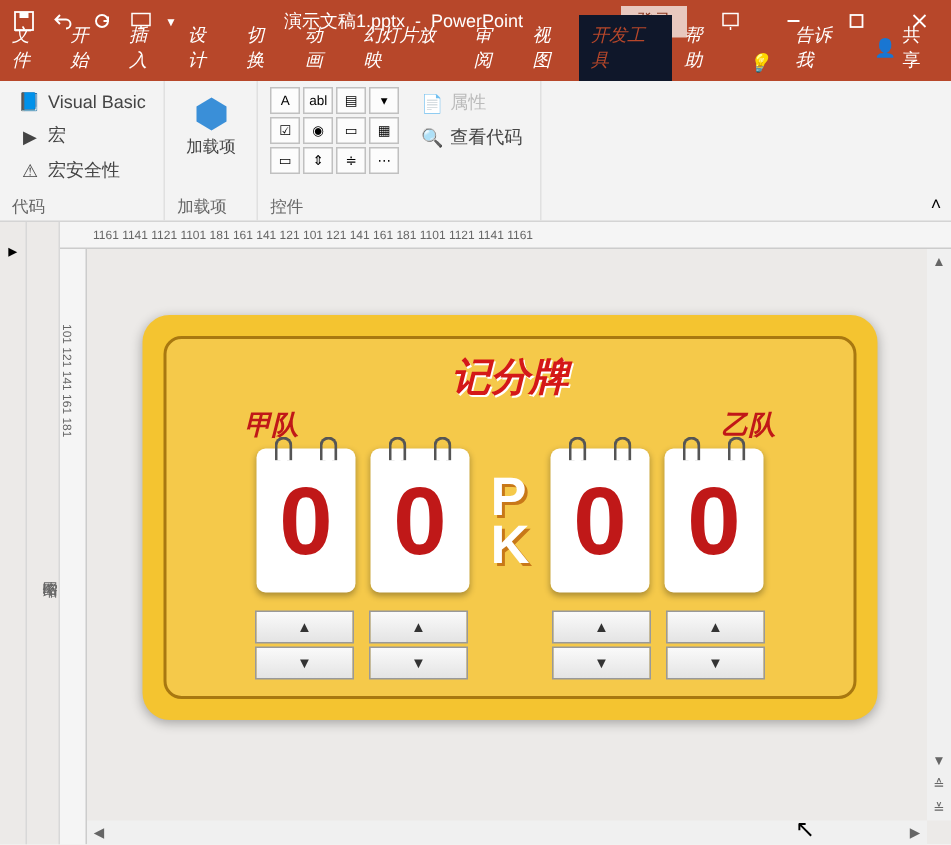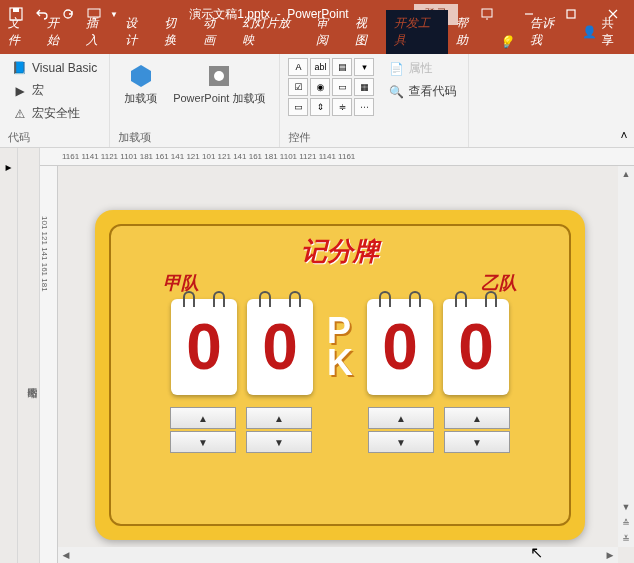--- a/index.html
+++ b/index.html
@@ -38,21 +38,21 @@
 .canvas-area { flex: 1; position: relative; overflow: hidden; }
 .ruler-h { height: 18px; background: #f5f5f5; border-bottom: 1px solid #ccc; font-size: 8px; color: #666; display: flex; align-items: center; overflow: hidden; padding-left: 22px; white-space: nowrap; }
 .ruler-v { position: absolute; left: 0; top: 18px; width: 18px; bottom: 0; background: #f5f5f5; border-right: 1px solid #ccc; font-size: 8px; color: #666; writing-mode: vertical-lr; padding-top: 50px; overflow: hidden; }
 .slide-wrap { position: absolute; left: 22px; top: 22px; right: 16px; bottom: 16px; display: flex; align-items: flex-start; justify-content: center; padding-top: 40px; }
 .scrollbar-v { position: absolute; right: 0; top: 18px; width: 16px; bottom: 16px; background: #f0f0f0; display: flex; flex-direction: column; }
 .scroll-btn { height: 16px; display: flex; align-items: center; justify-content: center; cursor: pointer; color: #666; font-size: 9px; }
 .scroll-track { flex: 1; }
 .scrollbar-h { position: absolute; bottom: 0; left: 18px; right: 16px; height: 16px; background: #f0f0f0; display: flex; }
 .scroll-btn-h { width: 16px; display: flex; align-items: center; justify-content: center; cursor: pointer; color: #666; font-size: 9px; }
 
-.slide { width: 490px; height: 330px; background: #f4c430; border-radius: 18px; box-shadow: 0 2px 8px rgba(0,0,0,0.3); position: relative; padding: 14px; }
+.slide { width: 490px; height: 270px; background: #f4c430; border-radius: 18px; box-shadow: 0 2px 8px rgba(0,0,0,0.3); position: relative; padding: 14px; }
 .slide-inner { width: 100%; height: 100%; border: 2px solid #a87810; border-radius: 12px; background: #f5c94a; padding: 8px 12px; position: relative; }
 .title-text { text-align: center; font-size: 26px; font-weight: bold; color: #d41818; font-style: italic; text-shadow: 1px 1px 0 #fff; }
 .teams { display: flex; justify-content: space-between; padding: 0 40px; margin-top: 2px; }
 .team-name { font-size: 18px; font-weight: bold; font-style: italic; color: #c01818; }
 .score-row { display: flex; justify-content: center; align-items: center; gap: 10px; margin-top: 4px; }
 .card { width: 66px; height: 96px; background: #fff; border-radius: 6px; box-shadow: 0 2px 4px rgba(0,0,0,0.3); position: relative; display: flex; align-items: center; justify-content: center; }
 .card::before, .card::after { content: ''; position: absolute; top: -8px; width: 8px; height: 14px; border: 2px solid #555; border-bottom: none; border-radius: 6px 6px 0 0; }
 .card::before { left: 12px; }
 .card::after { right: 12px; }
 .digit { font-size: 64px; font-weight: bold; color: #c01818; line-height: 1; }
@@ -163,29 +163,20 @@
   <div class="group">
     <div class="group-content">
       <div class="big-btn">
           <div class="icon-box">
             <svg width="28" height="28" viewBox="0 0 28 28">
               <polygon points="14,3 24,9 24,19 14,25 4,19 4,9" fill="#3a8fd8"></polygon>
             </svg>
           </div>
           <span>加载项</span>
         </div>
-      <div class="big-btn">
-          <div class="icon-box">
-            <svg width="28" height="28" viewBox="0 0 28 28">
-              <rect x="4" y="4" width="20" height="20" fill="#888"></rect>
-              <circle cx="14" cy="14" r="5" fill="#fff"></circle>
-            </svg>
-          </div>
-          <span>PowerPoint 加载项</span>
-        </div>
     </div>
     <div class="group-label">加载项</div>
   </div>
   <div class="group">
     <div class="group-content">
       <div class="vstack">
         <div class="ctrl-row">
           <div class="ctrl-item">A</div>
           <div class="ctrl-item">abl</div>
           <div class="ctrl-item">▤</div>

